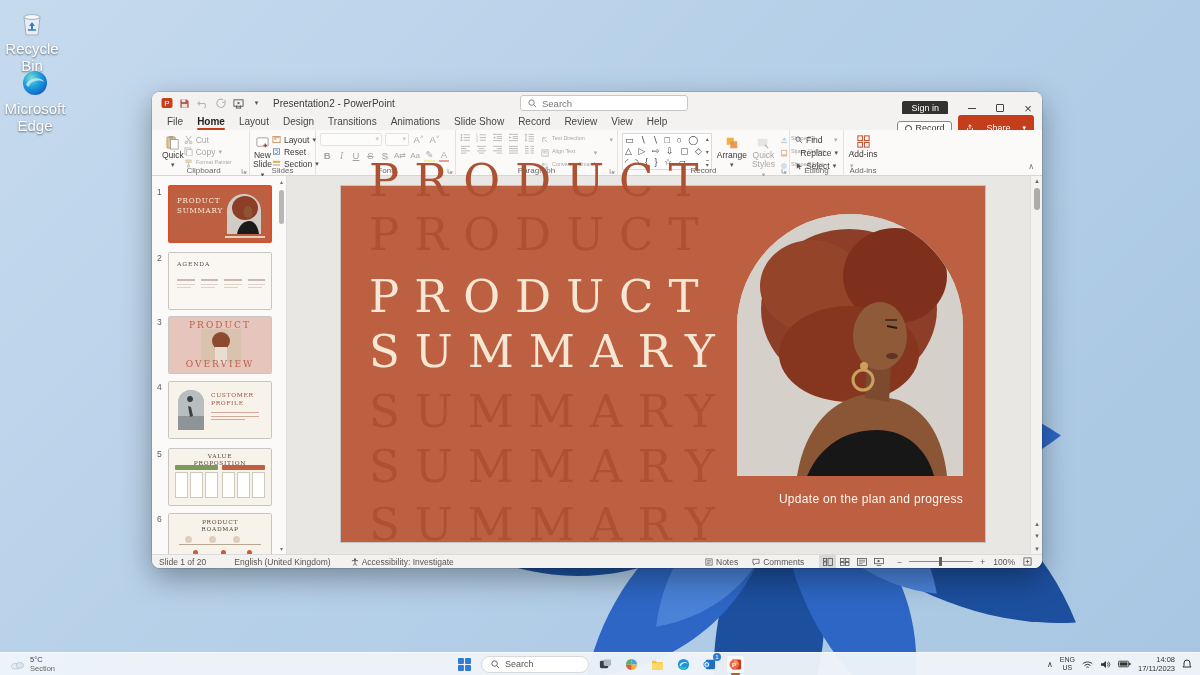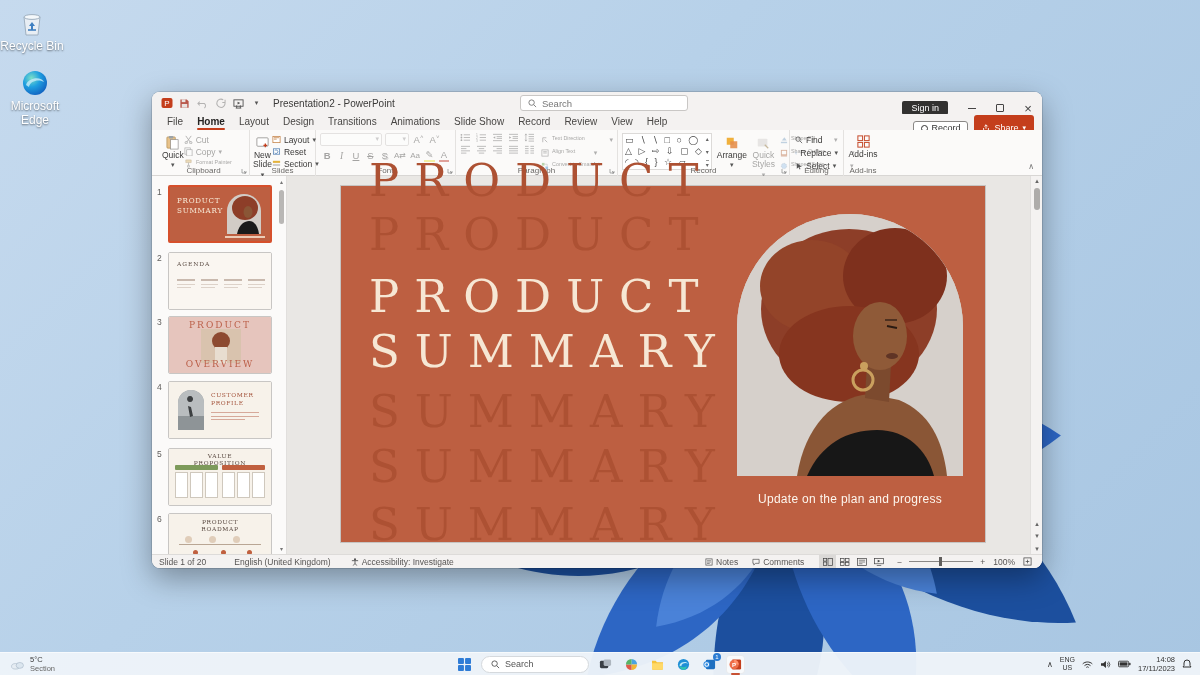--- a/index.html
+++ b/index.html
@@ -6,21 +6,21 @@
   html,body { width:1200px; height:675px; overflow:hidden; }
   body { font-family:"Liberation Sans","DejaVu Sans",sans-serif; position:relative;
          background:linear-gradient(135deg,#c6daee 0%,#b7d1e9 40%,#a8c6e2 100%); }
 
   
   .bloom { position:absolute; left:0; top:0; width:1200px; height:675px; z-index:0; }
 
   
   .desk-icon { position:absolute; width:64px; text-align:center; z-index:2; cursor:default; }
   .desk-icon .ic { width:30px; height:30px; margin:0 auto 2px; }
-  .desk-icon .lbl { color:#fff; font-size:12px; text-shadow:0 1px 2px rgba(0,0,0,.55); line-height:1.15; }
+  .desk-icon .lbl { color:#fff; font-size:15px; text-shadow:0 1px 2px rgba(0,0,0,.55); line-height:1.15; }
 
   
   .win { position:absolute; left:152px; top:92px; width:890px; height:476px; z-index:10;
          background:#f6f4f3; border-radius:8px; overflow:visible;
          box-shadow:0 10px 30px rgba(0,0,0,.35), 0 0 0 1px rgba(0,0,0,.12); }
   .win-clip { position:absolute; inset:0; border-radius:8px; overflow:hidden; background:#f6f4f3; }
 
   
   .tbar { position:absolute; left:0; top:0; right:0; height:22px; background:#f4f2f1; display:flex; align-items:center; }
   .qat { display:flex; align-items:center; gap:5px; padding-left:8px; }
@@ -36,21 +36,21 @@
   .wbtn .maxi { width:8px; height:8px; border:1px solid #444; display:block; border-radius:1px; }
 
   
   .mrow { position:absolute; left:0; top:22px; right:0; height:16px; background:#f4f2f1; display:flex; align-items:center; padding-left:8px; }
   .mtab { font-size:10px; color:#484644; padding:1px 7px 2px; position:relative; white-space:nowrap; }
   .mtab.active { color:#242322; font-weight:bold; }
   .mtab.active::after { content:""; position:absolute; left:7px; right:7px; bottom:-1px; height:2px; background:#c43e1c; border-radius:2px; }
   .m-right { position:absolute; right:8px; top:1px; display:flex; gap:6px; align-items:center; }
   .rec-btn { display:flex; align-items:center; gap:3px; border:1px solid #8a8886; border-radius:3px; background:#fff; padding:0 7px; height:14px; font-size:9px; color:#333; }
   .rec-dot { width:7px; height:7px; border:1.5px solid #333; border-radius:50%; display:inline-block; }
-  .share-btn { display:flex; align-items:center; gap:4px; background:#c43e1c; color:#fff; border-radius:3px; padding:0 8px; height:26px; font-size:9px; }
+  .share-btn { display:flex; align-items:center; gap:12px; background:#c43e1c; color:#fff; border-radius:3px; padding:0 8px; height:26px; font-size:9px; }
 
   
   .ribbon { position:absolute; left:0; top:38px; right:0; height:46px; background:#fbfaf9; border-bottom:1px solid #d8d6d4; }
   .rgroup { position:absolute; top:0; height:46px; border-right:1px solid #e4e2e0; }
   .glabel { position:absolute; bottom:1px; left:0; right:0; text-align:center; font-size:8px; color:#6a6866; }
   .launcher { position:absolute; bottom:2px; right:2px; width:6px; height:6px; }
   .bigbtn { display:flex; flex-direction:column; align-items:center; justify-content:flex-start; padding-top:3px; gap:1px; }
   .bigbtn .blabel { font-size:8.5px; color:#3b3a39; text-align:center; line-height:1.1; }
   .smallrow { display:flex; align-items:center; gap:3px; font-size:8.5px; color:#3b3a39; height:11px; white-space:nowrap; }
   .dim { opacity:.45; }
@@ -73,21 +73,21 @@
   .escroll { position:absolute; right:0px; top:84px; width:12px; bottom:14px; background:#f4f2f1; border-left:1px solid #e1dfdd; }
   .escroll .ethumb { position:absolute; top:12px; left:3px; width:6px; height:22px; background:#aeacaa; border-radius:3px; }
   .earrow { position:absolute; left:0; width:12px; text-align:center; font-size:7px; color:#666; }
 
   
   .slide { position:absolute; left:54px; top:10px; width:644px; height:356px; background:#bd5f41; box-shadow:0 0 0 1px rgba(0,0,0,.15); }
   .wm, .stitle { position:absolute; left:28px; font-family:"DejaVu Serif","Liberation Serif",serif; font-size:45px; letter-spacing:15px; white-space:nowrap; line-height:1; }
   .wm { color:#ad5133; }
   .stitle { color:#f6e7d4; }
   .arch { position:absolute; left:396px; top:28px; width:226px; height:262px; border-radius:113px 113px 0 0; overflow:hidden; background:#d2ccc6; }
-  .sub { position:absolute; left:396px; top:306px; width:226px; text-align:center; color:#fdf6ee; font-size:12px; letter-spacing:.3px; }
+  .sub { position:absolute; left:396px; top:306px; width:226px; text-align:right; color:#fdf6ee; font-size:12px; letter-spacing:.3px; }
 
   
   .sbar { position:absolute; left:0; bottom:0; right:0; height:14px; background:#f4f2f1; border-top:1px solid #dddbd9;
           display:flex; align-items:center; font-size:8.5px; color:#565453; border-radius:0 0 8px 8px; }
   .sbar .item { padding:0 7px; white-space:nowrap; display:flex; align-items:center; gap:3px; }
   .sbar .right { margin-left:auto; display:flex; align-items:center; }
   .viewbtn { width:17px; height:13px; display:flex; align-items:center; justify-content:center; }
   .viewbtn.on { background:#dbd9d7; }
   .zoomline { width:64px; height:1px; background:#8a8886; position:relative; margin:0 5px; }
   .zoomline .zthumb { position:absolute; left:30px; top:-4px; width:3px; height:9px; background:#605e5c; }

